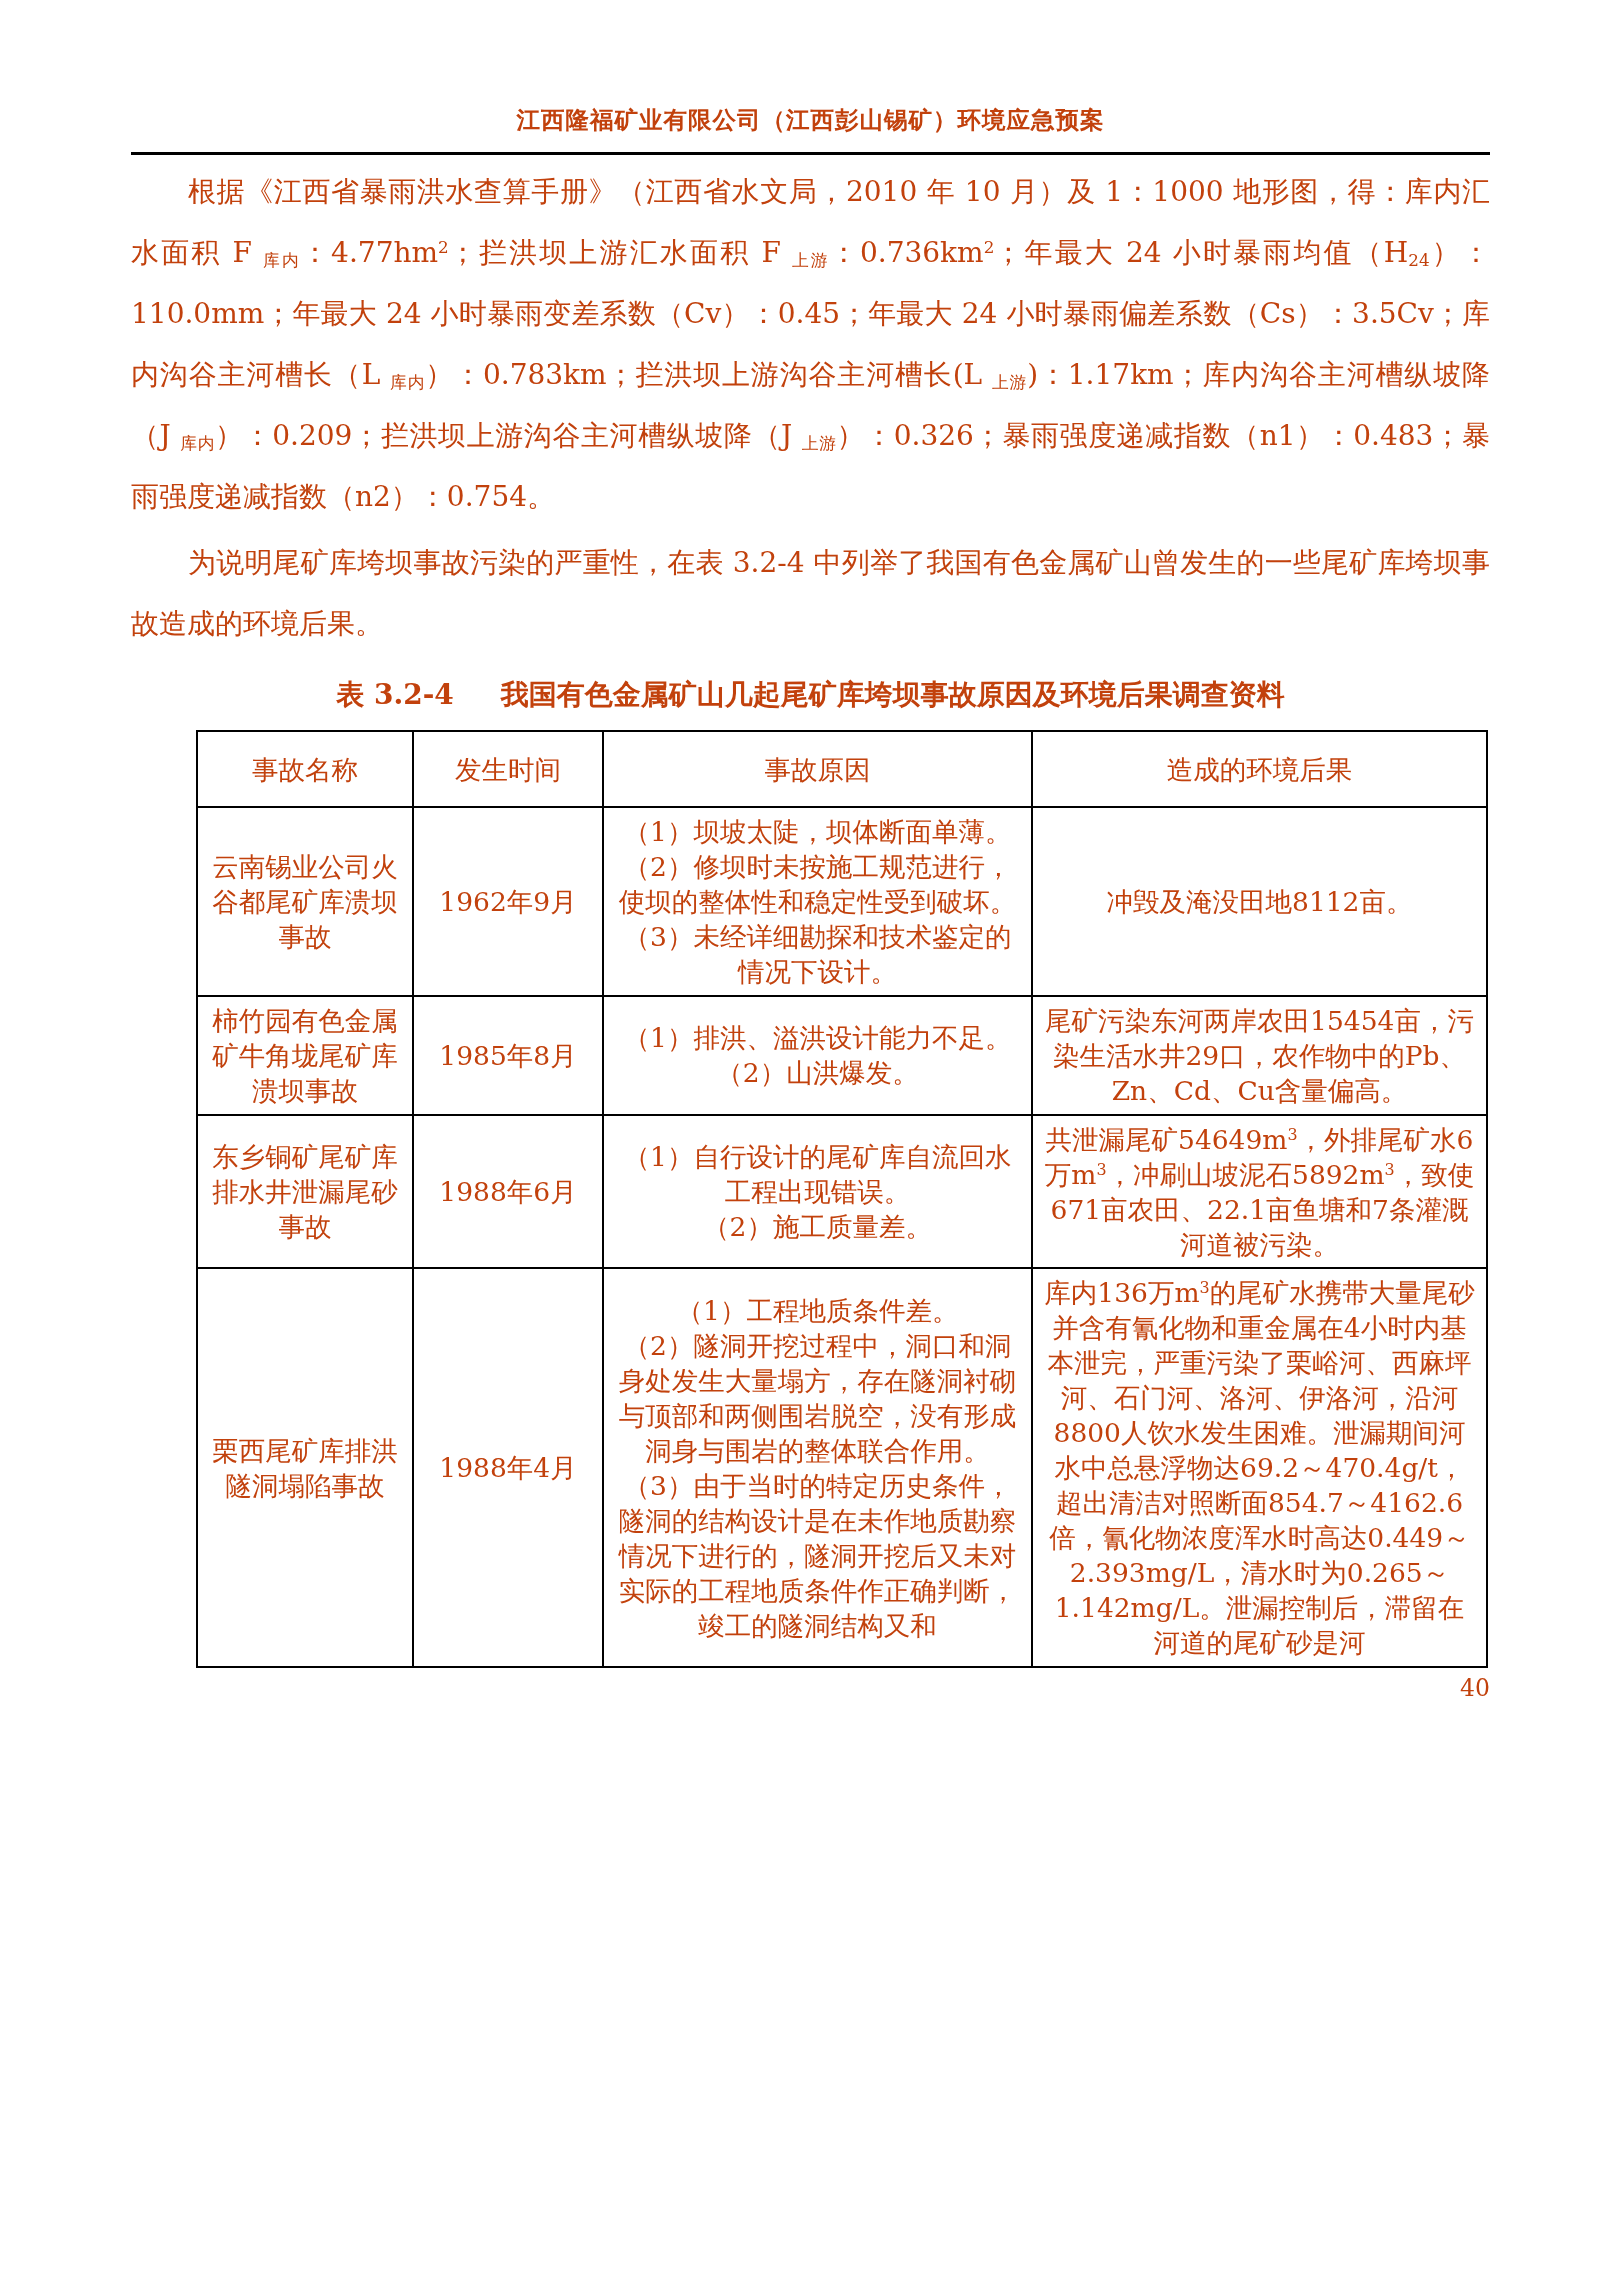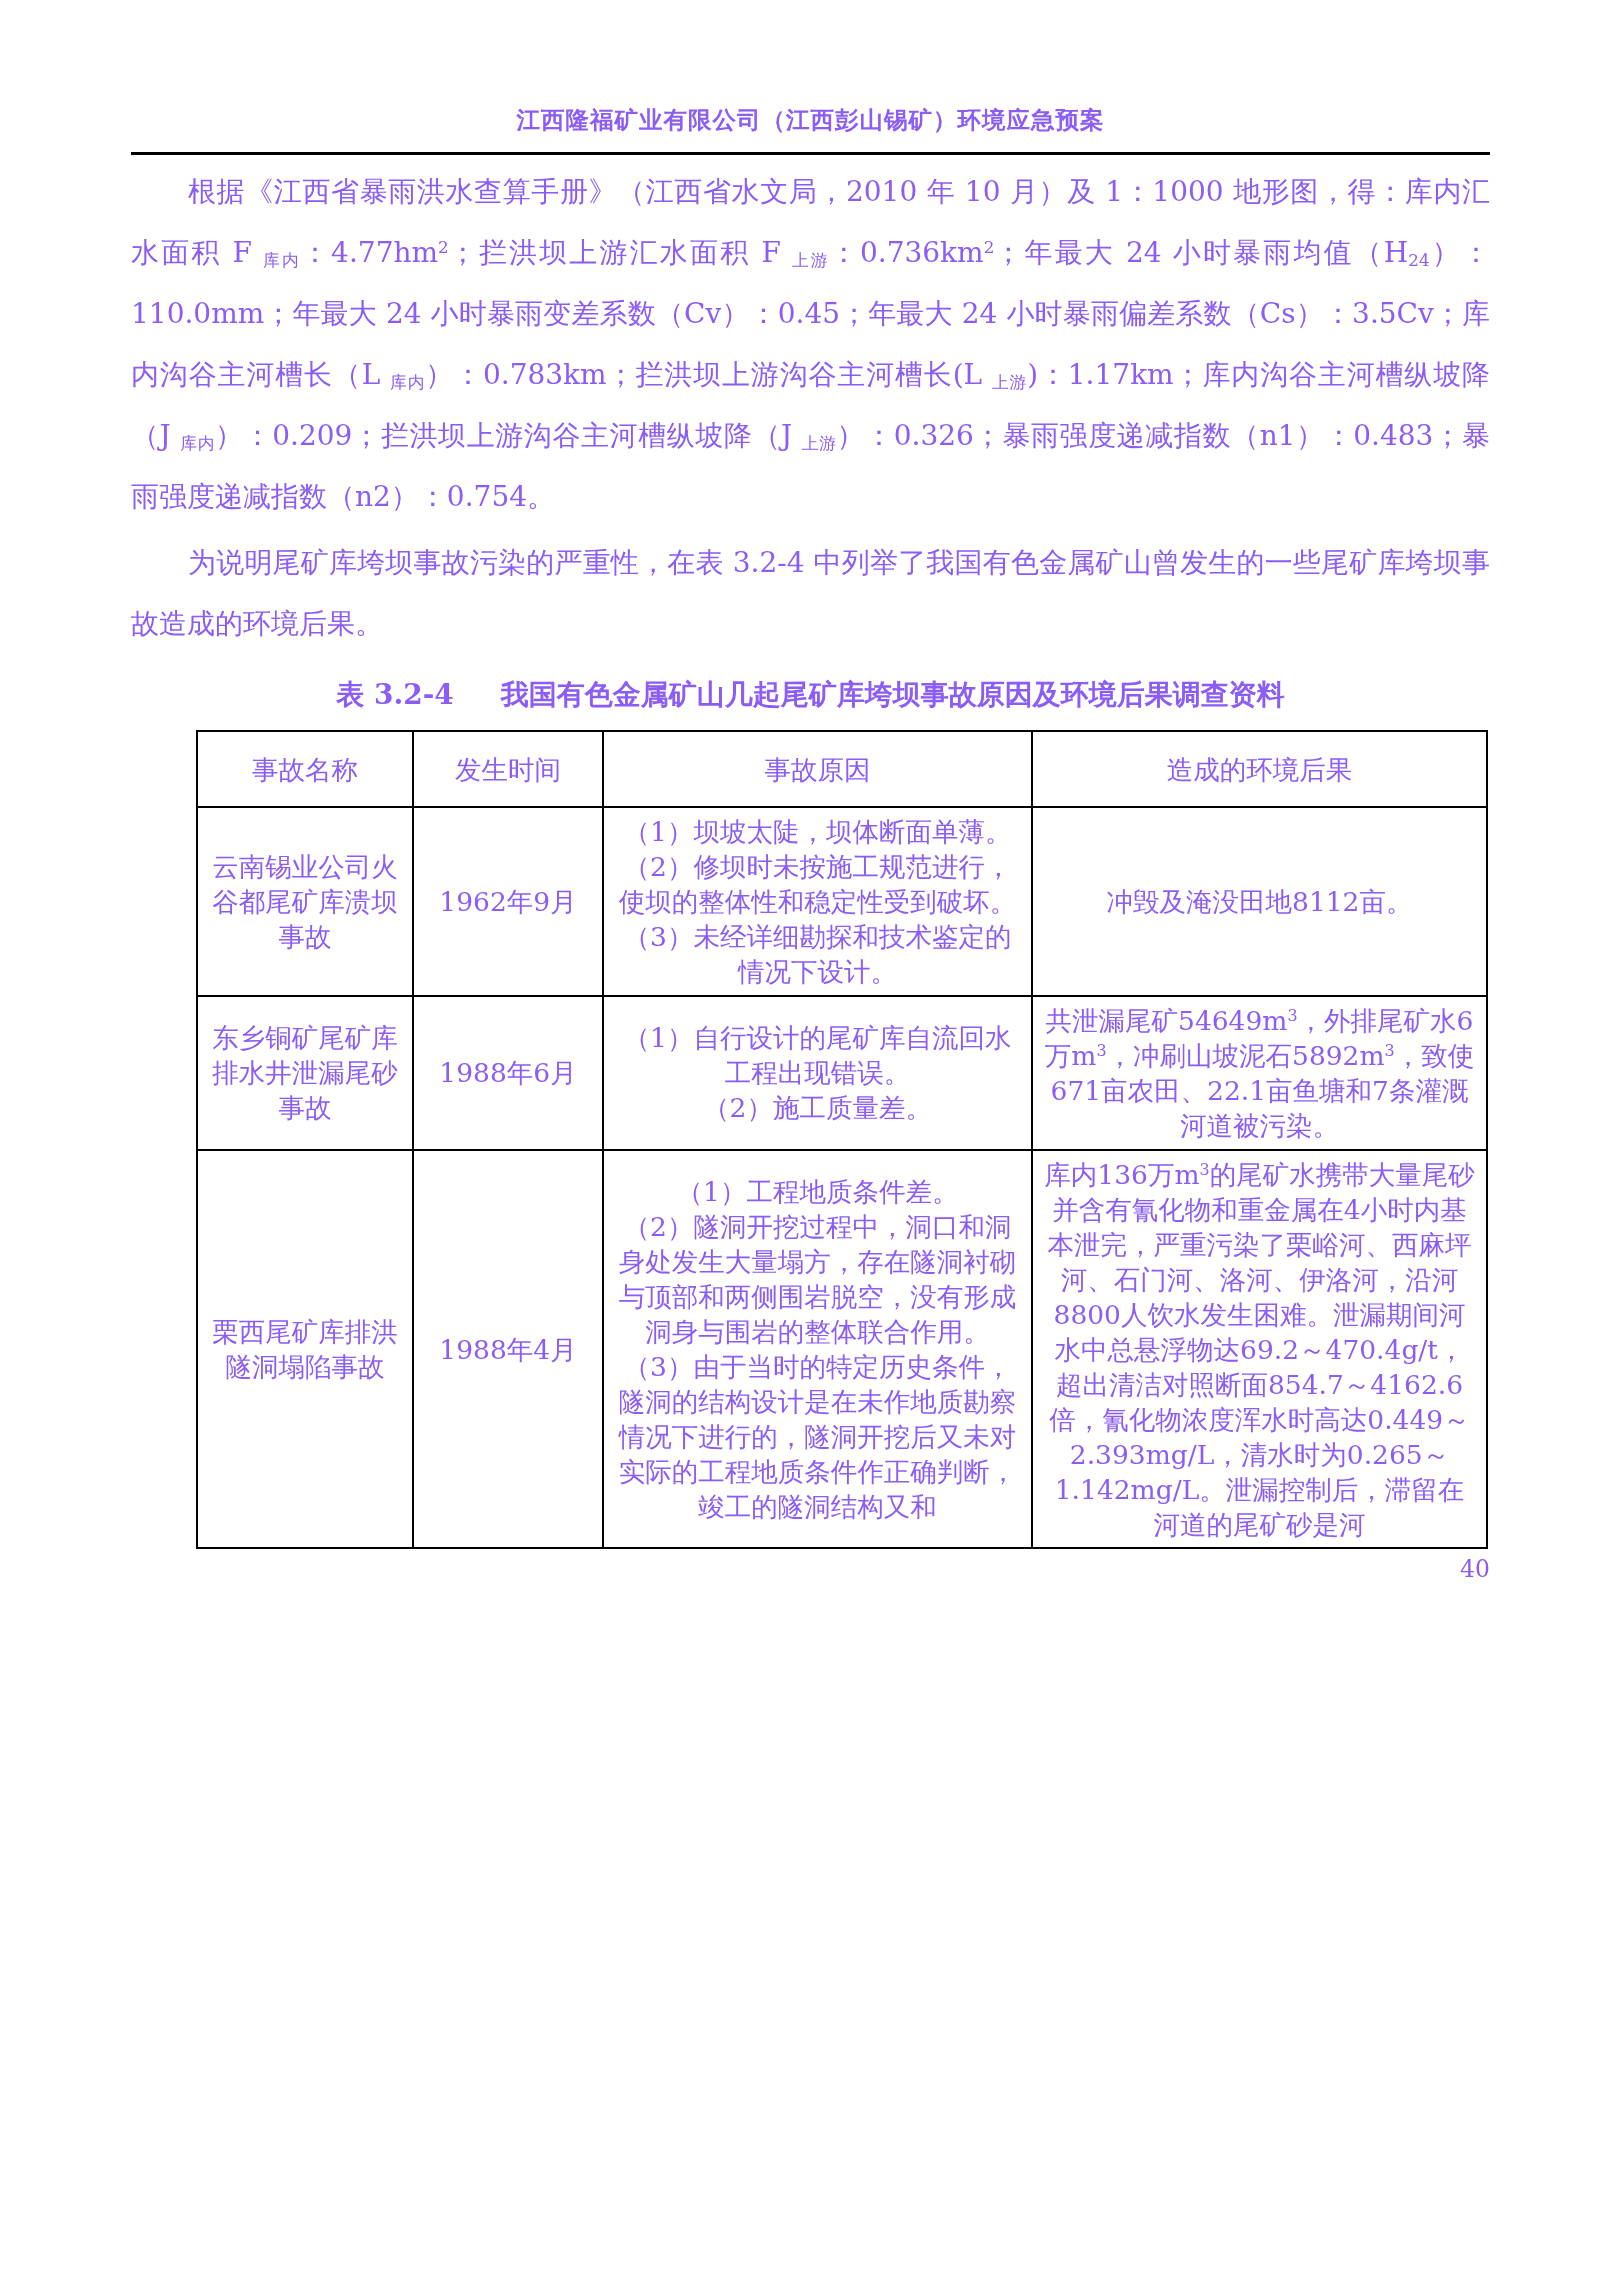--- a/index.html
+++ b/index.html
@@ -1,21 +1,21 @@
 <!DOCTYPE html>
 <html><head>
 <meta charset="utf-8">
 <style>
   html,body { margin:0; padding:0; background:#e8e8e8; }
   .page {
     position:relative;
     width:1621px; height:2293px;
     margin:0 auto;
     background:#ffffff;
-    color:#8b5cf6;
+    color:#c2410c;
     font-family:"DejaVu Serif","Liberation Serif",serif;
     box-sizing:border-box;
     padding:104px 131px 0 131px;
     overflow:hidden;
   }
   
   .header-title {
     text-align:center;
     font-size:23.5px;
     font-weight:bold;
@@ -143,20 +143,29 @@
         <td class="cell-name">云南锡业公司火谷都尾矿库溃坝事故</td>
         <td class="cell-date">1962年9月</td>
         <td class="cell-cause">
             <div>（1）坝坡太陡，坝体断面单薄。</div>
             <div>（2）修坝时未按施工规范进行，使坝的整体性和稳定性受到破坏。</div>
             <div>（3）未经详细勘探和技术鉴定的情况下设计。</div>
           </td>
         <td class="cell-cons">冲毁及淹没田地8112亩。</td>
       </tr>
       <tr>
+        <td class="cell-name">柿竹园有色金属矿牛角垅尾矿库溃坝事故</td>
+        <td class="cell-date">1985年8月</td>
+        <td class="cell-cause">
+            <div>（1）排洪、溢洪设计能力不足。</div>
+            <div>（2）山洪爆发。</div>
+          </td>
+        <td class="cell-cons">尾矿污染东河两岸农田15454亩，污染生活水井29口，农作物中的Pb、Zn、Cd、Cu含量偏高。</td>
+      </tr>
+      <tr>
         <td class="cell-name">东乡铜矿尾矿库排水井泄漏尾砂事故</td>
         <td class="cell-date">1988年6月</td>
         <td class="cell-cause">
             <div>（1）自行设计的尾矿库自流回水工程出现错误。</div>
             <div>（2）施工质量差。</div>
           </td>
         <td class="cell-cons">共泄漏尾矿54649m<sup>3</sup>，外排尾矿水6万m<sup>3</sup>，冲刷山坡泥石5892m<sup>3</sup>，致使671亩农田、22.1亩鱼塘和7条灌溉河道被污染。</td>
       </tr>
       <tr>
         <td class="cell-name">栗西尾矿库排洪隧洞塌陷事故</td>

